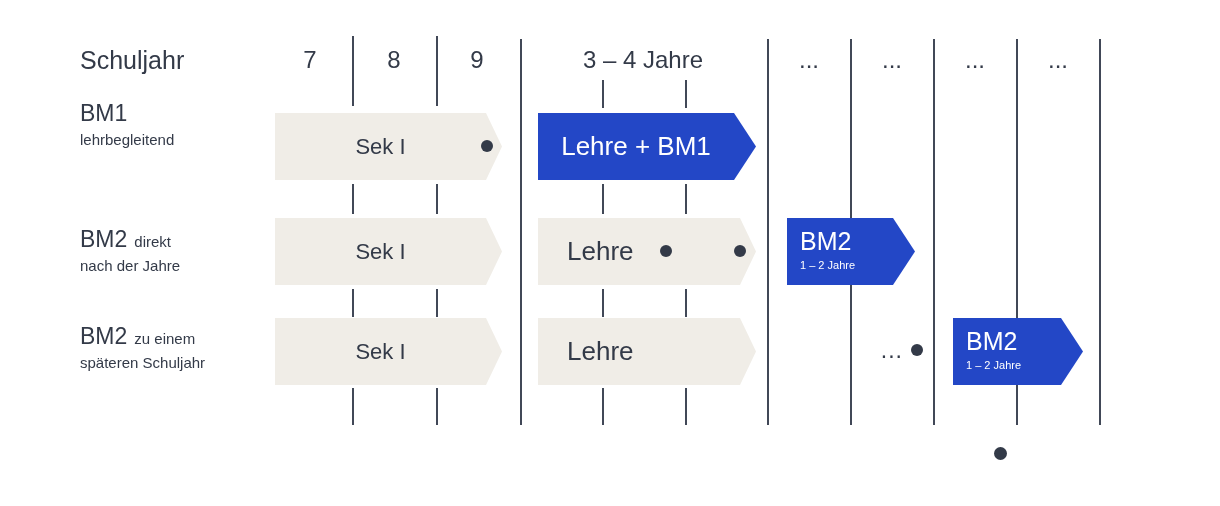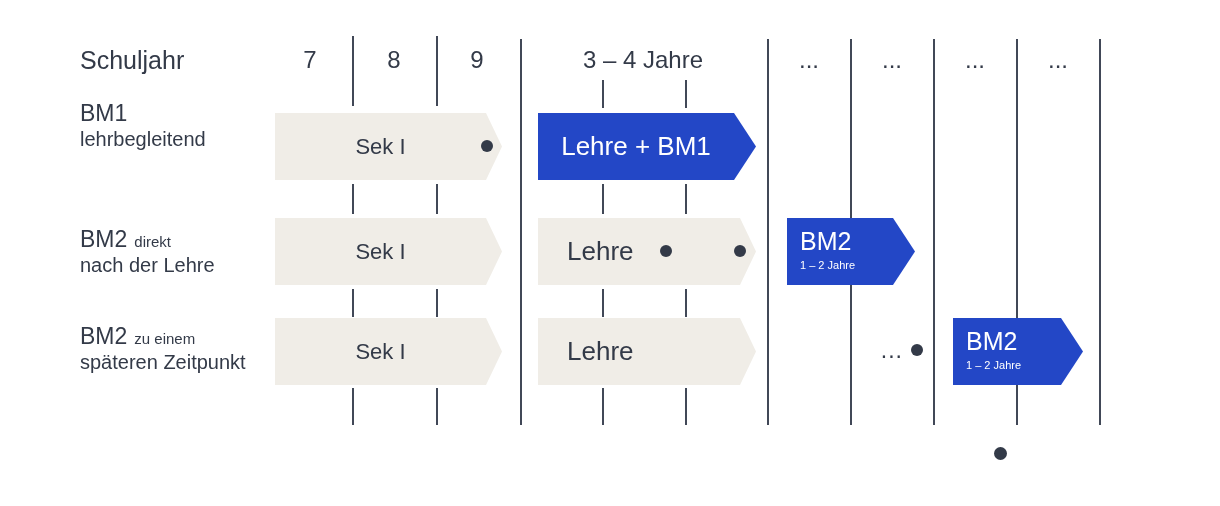--- a/index.html
+++ b/index.html
@@ -21,21 +21,21 @@
   .vline{position:absolute;top:39px;height:386px;width:2px;background:var(--line);}
   .tick{position:absolute;width:2px;background:var(--line);}
   
   .hitem{position:absolute;top:46px;font-size:24px;line-height:28px;white-space:nowrap;}
   .hcenter{transform:translateX(-50%);}
   .axis-label{left:80px;font-size:25px;}
   
   .row-label{position:absolute;left:80px;white-space:nowrap;}
   .row-label .l1{font-size:23px;line-height:26px;}
   .row-label .l1 .suffix{font-size:15px;margin-left:7px;}
-  .row-label .l2{font-size:20px;line-height:21px;}
+  .row-label .l2{font-size:15px;line-height:21px;}
   
   .arrow{position:absolute;height:67px;display:flex;align-items:center;}
   .arrow.beige{
     background:var(--beige);
     clip-path:polygon(0 0, calc(100% - 16px) 0, 100% 50%, calc(100% - 16px) 100%, 0 100%);
   }
   .arrow.blue{
     background:var(--blue);color:#fff;
     clip-path:polygon(0 0, calc(100% - 22px) 0, 100% 50%, calc(100% - 22px) 100%, 0 100%);
   }
@@ -99,40 +99,40 @@
   <div class="arrow beige" style="left:275px;top:113px;width:227px">
     <span class="sek-label">Sek I</span>
   </div>
   <div class="dot" style="left:481px;top:140px"></div>
   <div class="arrow blue" style="left:538px;top:113px;width:218px">
     <span class="lehre-bm1-label">Lehre + BM1</span>
   </div>
 
   <div class="row-label" style="top:226px">
     <div class="l1"><span>BM2</span><span class="suffix">direkt</span></div>
-    <div class="l2">nach der Lehre</div>
+    <div class="l2">nach der Jahre</div>
   </div>
   <div class="arrow beige" style="left:275px;top:218px;width:227px">
     <span class="sek-label">Sek I</span>
   </div>
   <div class="arrow beige" style="left:538px;top:218px;width:218px">
     <span class="lehre-label">Lehre</span>
   </div>
   <div class="dot" style="left:660px;top:245px"></div>
   <div class="dot" style="left:734px;top:245px"></div>
   <div class="arrow blue" style="left:787px;top:218px;width:128px">
     <div class="bm2-text">
       <span class="bm2-title">BM2</span>
       <span class="bm2-sub">1 – 2 Jahre</span>
     </div>
   </div>
 
   <div class="row-label" style="top:323px">
     <div class="l1"><span>BM2</span><span class="suffix">zu einem</span></div>
-    <div class="l2">späteren Zeitpunkt</div>
+    <div class="l2">späteren Schuljahr</div>
   </div>
   <div class="arrow beige" style="left:275px;top:318px;width:227px">
     <span class="sek-label">Sek I</span>
   </div>
   <div class="arrow beige" style="left:538px;top:318px;width:218px">
     <span class="lehre-label">Lehre</span>
   </div>
   <span class="row-ellipsis">...</span>
   <div class="dot" style="left:911px;top:344px"></div>
   <div class="arrow blue" style="left:953px;top:318px;width:130px">

